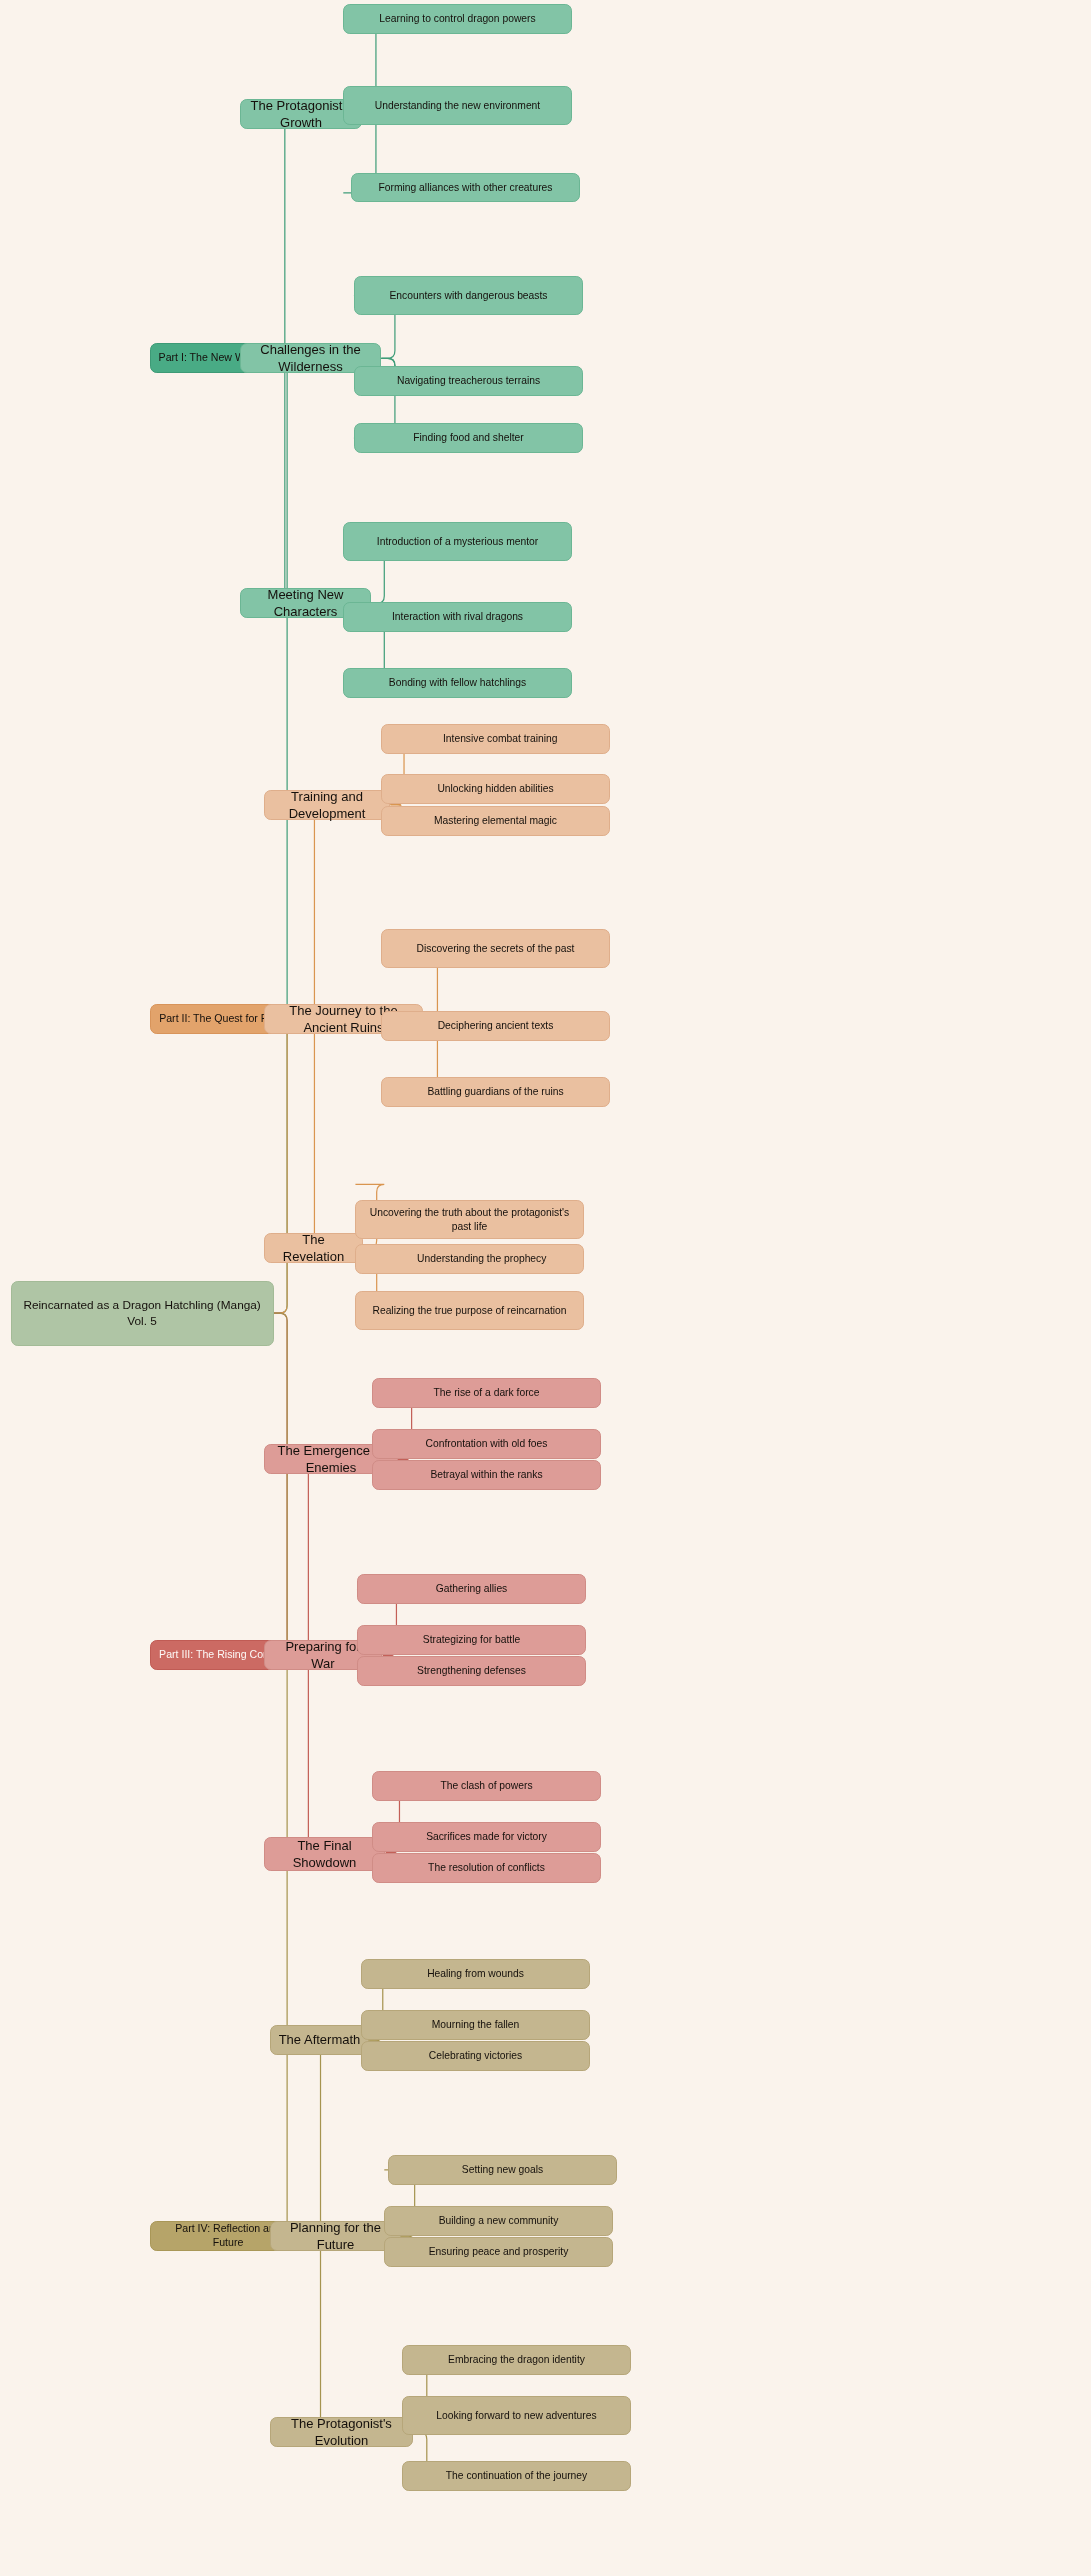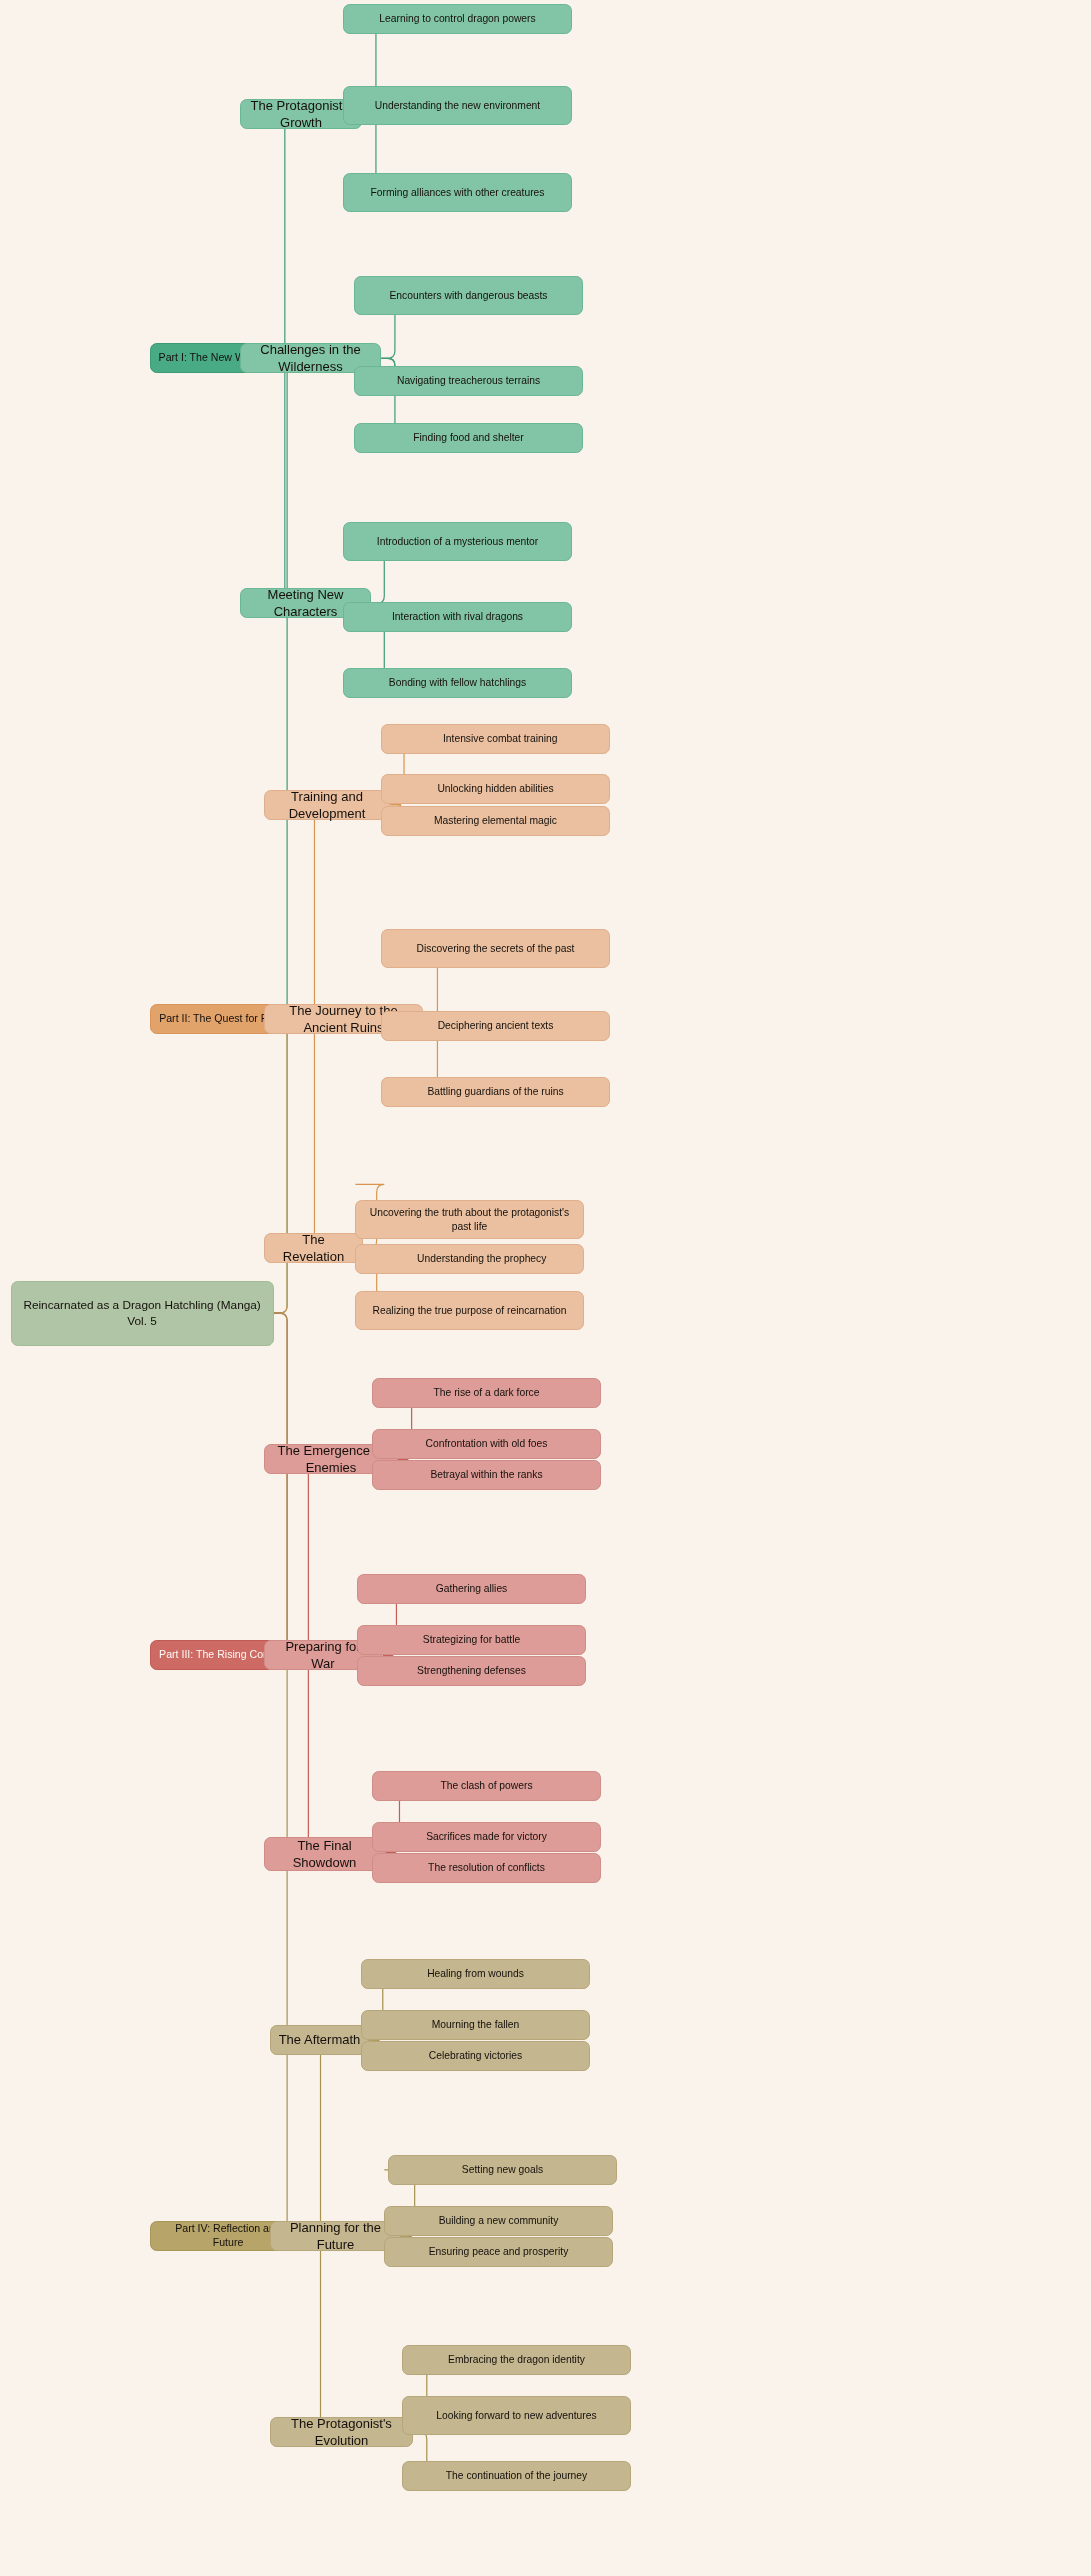--- a/index.html
+++ b/index.html
@@ -129,21 +129,21 @@
       </div>
       <div class="node c-g2 lvl2" style="left: 240px; top: 99px; width: 122px; height: 30px;">
         <span>The Protagonist's Growth</span>
       </div>
       <div class="node c-g3 lvl3" style="left: 343px; top: 3.8px; width: 229px; height: 30px;">
         <span>Learning to control dragon powers</span>
       </div>
       <div class="node c-g3 lvl3" style="left: 343px; top: 86px; width: 229px; height: 39px;">
         <span>Understanding the new environment</span>
       </div>
-      <div class="node c-g3 lvl3" style="left: 343px; top: 173px; width: 229px; height: 39px;">
+      <div class="node c-g3 lvl3" style="left: 351px; top: 173px; width: 229px; height: 29px;">
         <span>Forming alliances with other creatures</span>
       </div>
       <div class="node c-g2 lvl2" style="left: 240px; top: 343px; width: 141px; height: 30px;">
         <span>Challenges in the Wilderness</span>
       </div>
       <div class="node c-g3 lvl3" style="left: 354px; top: 276px; width: 229px; height: 39px;">
         <span>Encounters with dangerous beasts</span>
       </div>
       <div class="node c-g3 lvl3" style="left: 354px; top: 366px; width: 229px; height: 30px;">
         <span>Navigating treacherous terrains</span>

